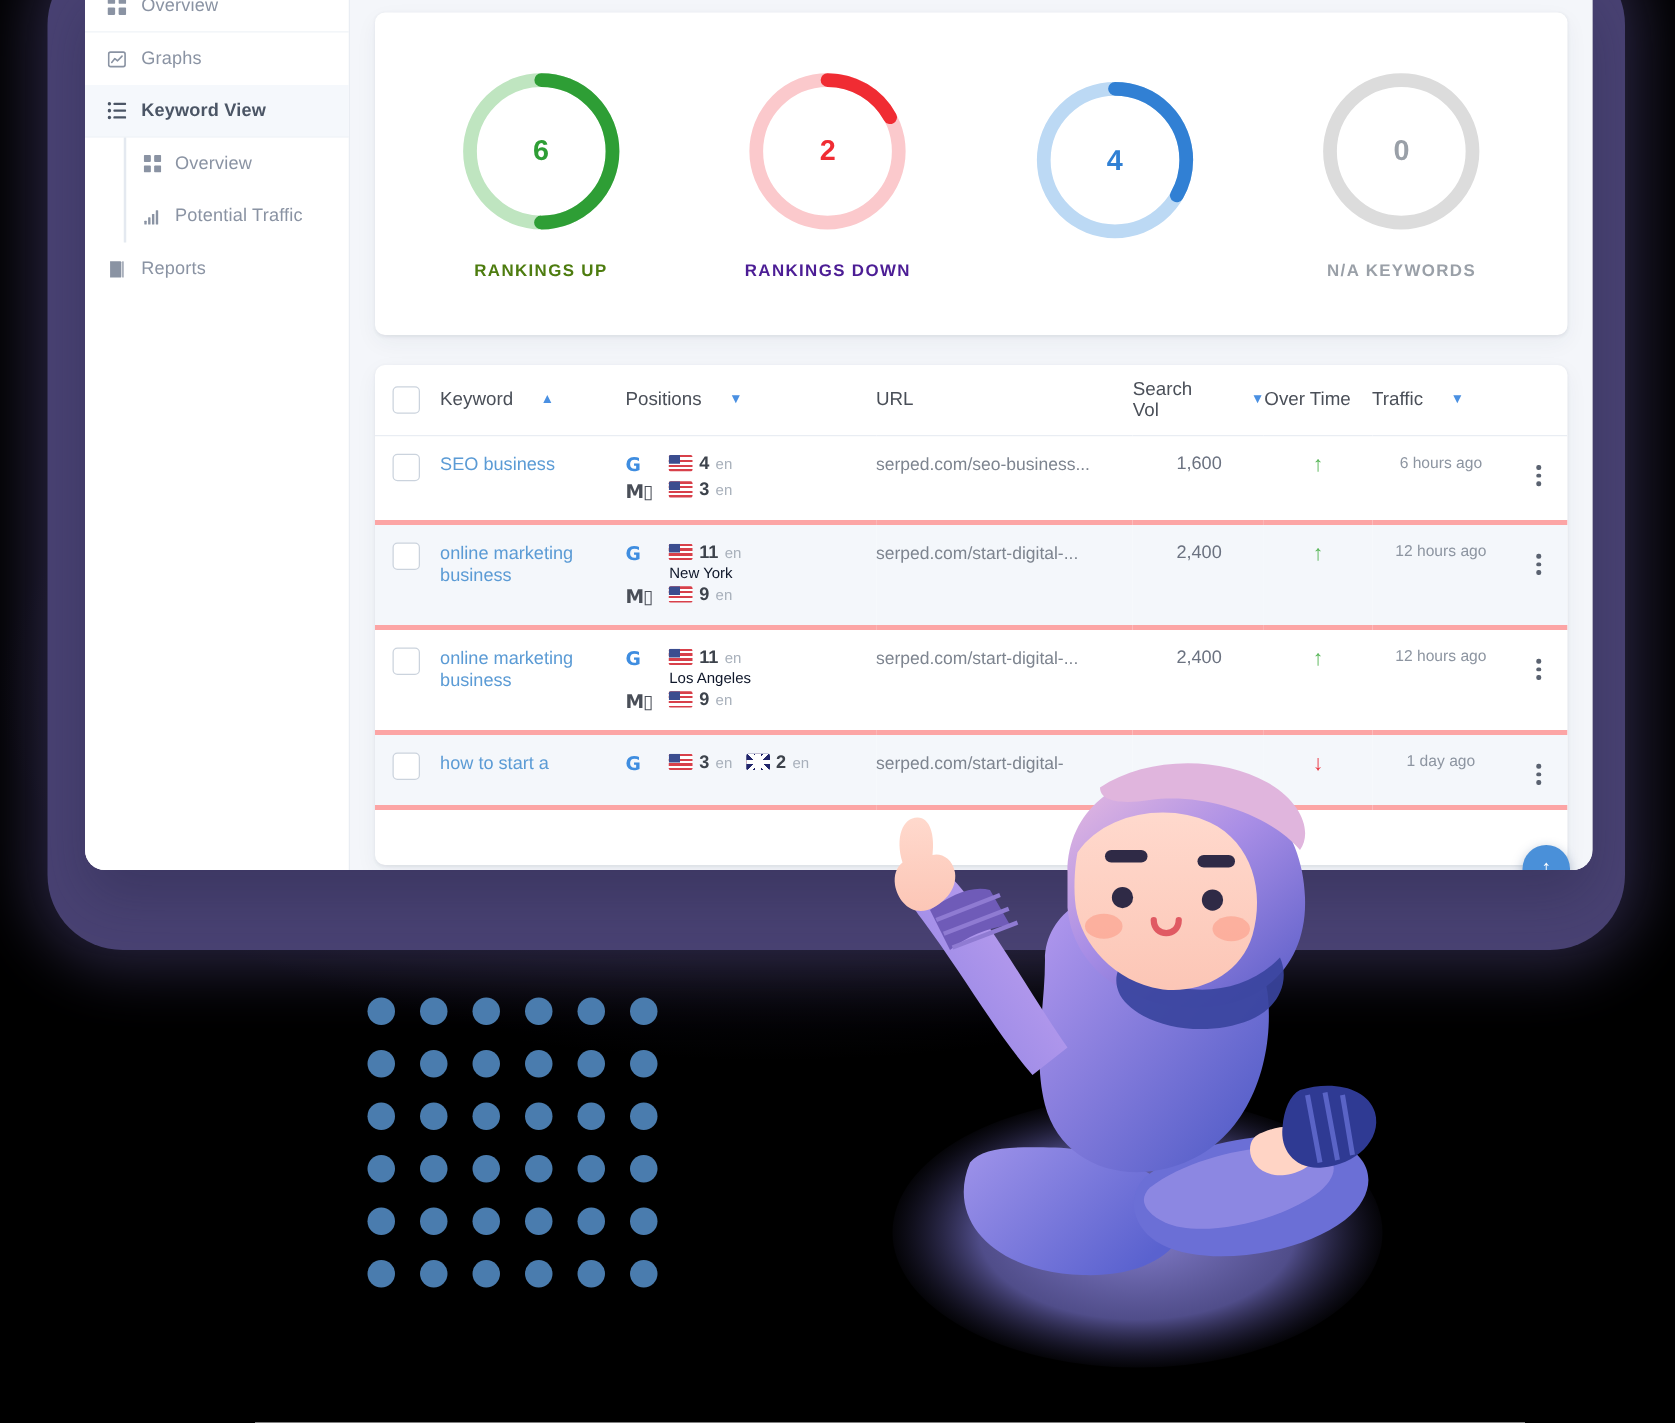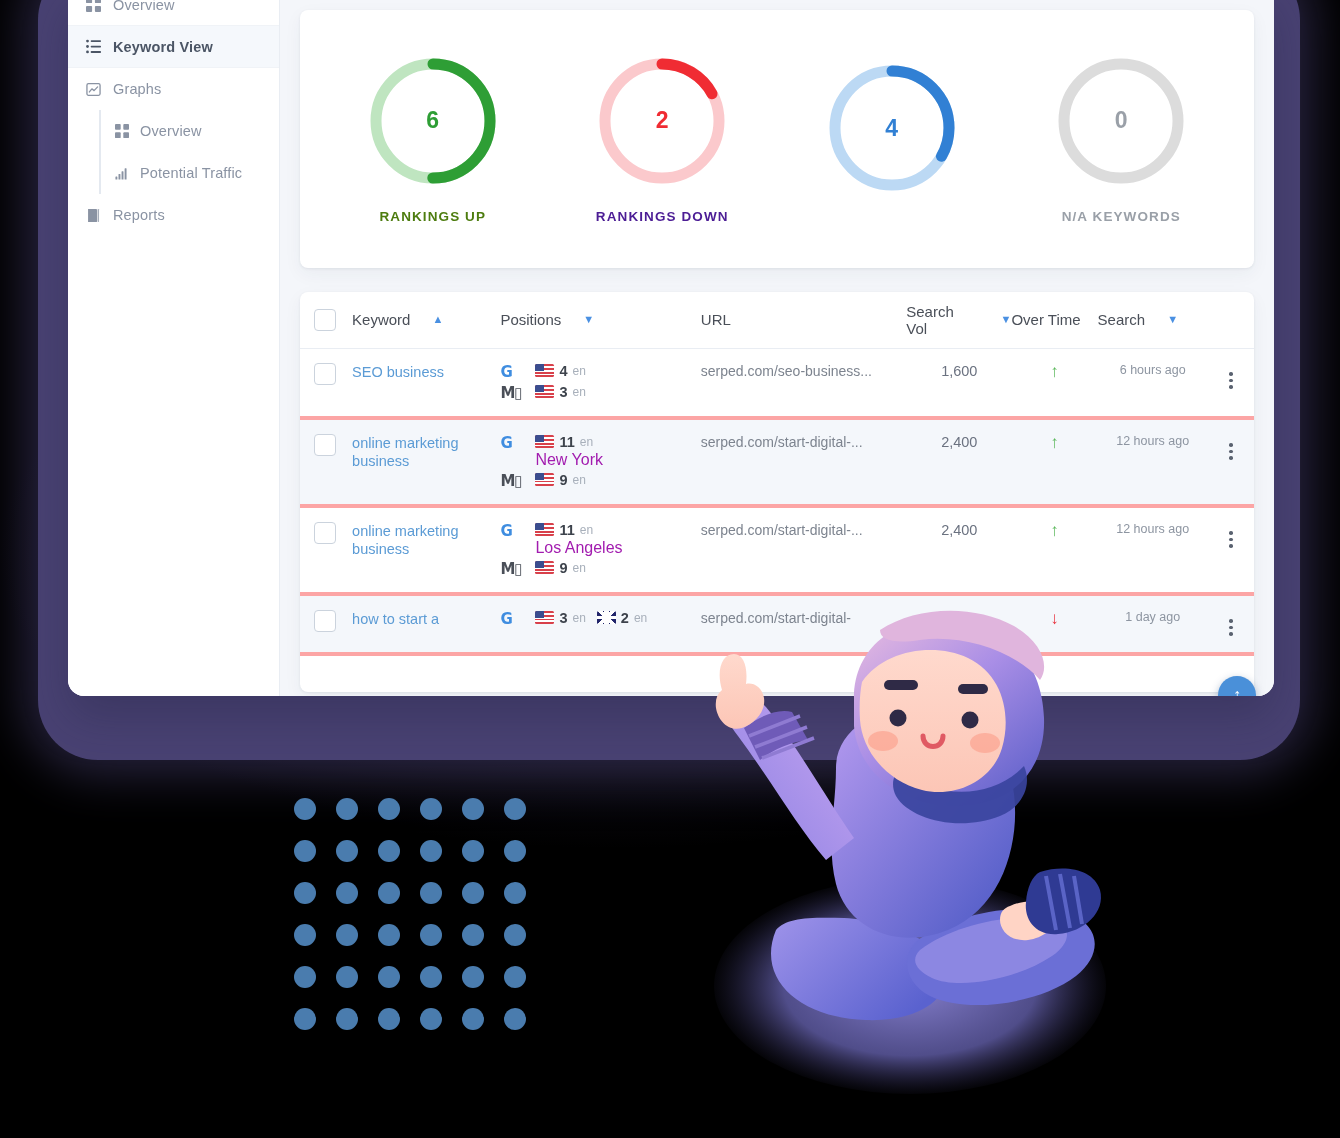--- a/index.html
+++ b/index.html
@@ -232,21 +232,21 @@
     content: "";
     position: absolute; inset: 0;
     background:
       linear-gradient(to bottom, transparent 38%, #fff 38%, #fff 62%, transparent 62%),
       linear-gradient(to right, transparent 38%, #fff 38%, #fff 62%, transparent 62%),
       linear-gradient(to bottom, transparent 43%, #cf2030 43%, #cf2030 57%, transparent 57%),
       linear-gradient(to right, transparent 43%, #cf2030 43%, #cf2030 57%, transparent 57%);
   }
   .pos-num { font-size: 14.5px; font-weight: bold; color: #3d434c; }
   .pos-lang { font-size: 12px; color: #a8b0bb; }
-  .pos-city { font-size: 16px; color: #a21caf; margin-top: 1px; margin-left: 0px; }
+  .pos-city { font-size: 12px; color: #0f172a; margin-top: 1px; margin-left: 0px; }
 
   .url-cell { font-size: 14px; color: #7d848f; }
   .vol-cell { font-size: 14.5px; color: #6b7280; text-align: right; padding-right: 34px; }
   .time-cell { text-align: center; font-size: 17px; line-height: 1; }
   .arrow-up { color: #5cb85c; font-weight: bold; }
   .arrow-down { color: #e8343f; font-weight: bold; }
   .chk-cell { font-size: 12.5px; color: #8d95a1; text-align: center; }
   .menu-cell { text-align: center; }
   .kebab {
     display: inline-flex; flex-direction: column; gap: 3px;
@@ -310,42 +310,42 @@
         <svg width="15" height="15" viewBox="0 0 16 16" fill="currentColor">
           <rect x="0" y="0" width="6.5" height="6.5" rx="1"></rect>
             <rect x="9.5" y="0" width="6.5" height="6.5" rx="1"></rect>
           <rect x="0" y="9.5" width="6.5" height="6.5" rx="1"></rect>
             <rect x="9.5" y="9.5" width="6.5" height="6.5" rx="1"></rect>
         </svg>
       </span>
       <span class="nav-label">Overview</span>
     </div>
 
+    <div class="nav-item" style="border-bottom:none">
+      <span class="nav-icon">
+        <svg width="15" height="15" viewBox="0 0 16 16" fill="none" stroke="currentColor" stroke-width="1.4">
+          <rect x="1" y="1.8" width="14" height="12.4" rx="1.6"></rect>
+          <path d="M3.6 10.6 L6.3 7.3 L8.6 9.2 L12.4 5.2" stroke-linecap="round" stroke-linejoin="round"></path>
+        </svg>
+      </span>
+      <span class="nav-label">Graphs</span>
+    </div>
+
     <div class="nav-item active">
       <span class="nav-icon">
         <svg width="15" height="15" viewBox="0 0 16 16" fill="currentColor">
           <circle cx="1.6" cy="2.2" r="1.5"></circle>
             <rect x="5" y="1.3" width="11" height="1.9" rx=".8"></rect>
           <circle cx="1.6" cy="8" r="1.5"></circle>
             <rect x="5" y="7.1" width="11" height="1.9" rx=".8"></rect>
           <circle cx="1.6" cy="13.8" r="1.5"></circle>
             <rect x="5" y="12.9" width="11" height="1.9" rx=".8"></rect>
         </svg>
       </span>
       <span class="nav-label">Keyword View</span>
-    </div>
-
-    <div class="nav-item" style="border-bottom:none">
-      <span class="nav-icon">
-        <svg width="15" height="15" viewBox="0 0 16 16" fill="none" stroke="currentColor" stroke-width="1.4">
-          <rect x="1" y="1.8" width="14" height="12.4" rx="1.6"></rect>
-          <path d="M3.6 10.6 L6.3 7.3 L8.6 9.2 L12.4 5.2" stroke-linecap="round" stroke-linejoin="round"></path>
-        </svg>
-      </span>
-      <span class="nav-label">Graphs</span>
     </div>
 
     <div id="subnav">
       <div class="subnav-item">
         <span class="nav-icon">
           <svg width="14" height="14" viewBox="0 0 16 16" fill="currentColor">
             <rect x="0" y="0" width="6.5" height="6.5" rx="1"></rect>
               <rect x="9.5" y="0" width="6.5" height="6.5" rx="1"></rect>
             <rect x="0" y="9.5" width="6.5" height="6.5" rx="1"></rect>
               <rect x="9.5" y="9.5" width="6.5" height="6.5" rx="1"></rect>
@@ -467,21 +467,21 @@
                 <span class="caret">▼</span>
               </span>
             </th>
             <th>
               <span class="th-inner">
                 <span>Over Time</span>
               </span>
             </th>
             <th>
               <span class="th-inner">
-                <span>Search</span>
+                <span>Traffic</span>
                 <span class="caret">▼</span>
               </span>
             </th>
             <th></th>
           </tr>
         </thead>
         <tbody>
 
           <tr>
             <td>

